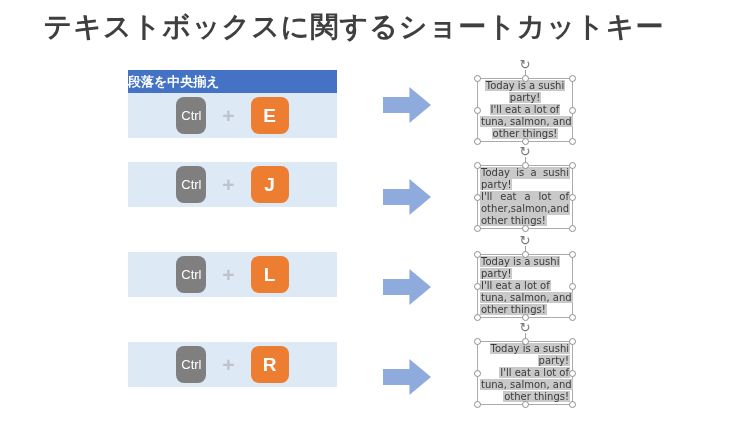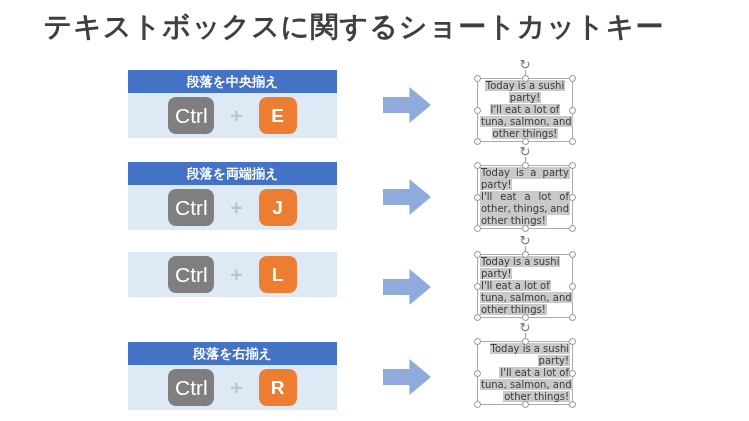--- a/index.html
+++ b/index.html
@@ -8,29 +8,29 @@
     background:#ffffff;font-family:"Liberation Sans",sans-serif;
   }
   .title{
     position:absolute;top:8px;left:0;width:708px;text-align:center;
     font-size:28px;font-weight:bold;color:var(--title-color);letter-spacing:1px;
   }
   
   .card{position:absolute;left:128px;width:209px;height:68px;}
   .card .hdr{
     height:23px;background:var(--header-blue);color:#fff;
-    font-size:13px;font-weight:bold;text-align:center;line-height:23px;
+    font-size:13px;font-weight:bold;text-align:left;line-height:23px;
   }
   .card .bd{
     height:45px;background:var(--panel-blue);
     display:flex;align-items:center;justify-content:center;gap:16px;
   }
   .key-mod{
-    width:46px;height:37px;background:var(--key-gray);border-radius:8px;color:#fff;
-    font-size:21px;display:flex;align-items:center;justify-content:center;
+    width:30px;height:37px;background:var(--key-gray);border-radius:8px;color:#fff;
+    font-size:13px;display:flex;align-items:center;justify-content:center;
   }
   .key-letter{
     width:38px;height:37px;background:var(--key-orange);border-radius:8px;color:#fff;
     font-size:19px;font-weight:bold;display:flex;align-items:center;justify-content:center;
   }
   .plus{color:var(--plus-gray);font-size:21px;font-weight:bold;}
   
   .arrow{
     position:absolute;left:383px;width:48px;height:36px;background:var(--arrow-blue);
     clip-path:polygon(0 28%,55% 28%,55% 0,100% 50%,55% 100%,55% 72%,0 72%);
@@ -67,36 +67,34 @@
 
 <div class="card" style="top:70px">
   <div class="hdr">段落を中央揃え</div>
   <div class="bd">
     <span class="key-mod">Ctrl</span>
     <span class="plus">+</span>
     <span class="key-letter">E</span>
   </div>
 </div>
 <div class="card" style="top:162px">
-  <div class="hdr">段落を両端揃え</div>
   <div class="bd">
     <span class="key-mod">Ctrl</span>
     <span class="plus">+</span>
     <span class="key-letter">J</span>
   </div>
 </div>
 <div class="card" style="top:252px">
   <div class="bd">
     <span class="key-mod">Ctrl</span>
     <span class="plus">+</span>
     <span class="key-letter">L</span>
   </div>
 </div>
 <div class="card" style="top:342px">
-  <div class="hdr">段落を右揃え</div>
   <div class="bd">
     <span class="key-mod">Ctrl</span>
     <span class="plus">+</span>
     <span class="key-letter">R</span>
   </div>
 </div>
 
 <div class="arrow" style="top:87px"></div>
 <div class="arrow" style="top:179px"></div>
 <div class="arrow" style="top:269px"></div>
@@ -122,33 +120,33 @@
   <div class="h se"></div>
 </div>
 <div class="tbox tb-justify" style="top:165px">
   <div class="stem"></div>
   <div class="rot">↻</div>
   <div class="tb-lines">
       <div class="line just">
         <span>Today</span>
         <span>is</span>
         <span>a</span>
-        <span>party</span>
+        <span>sushi</span>
       </div>
       <div class="line"><span class="hl">party!</span></div>
       <div class="line just">
         <span>I'll</span>
         <span>eat</span>
         <span>a</span>
         <span>lot</span>
         <span>of</span>
       </div>
       <div class="line just">
         <span>other,</span>
-        <span>things,</span>
+        <span>salmon,</span>
         <span>and</span>
       </div>
       <div class="line"><span class="hl">other things!</span></div>
     </div>
   <div class="h nw"></div>
   <div class="h n"></div>
   <div class="h ne"></div>
   <div class="h w"></div>
   <div class="h e"></div>
   <div class="h sw"></div>

